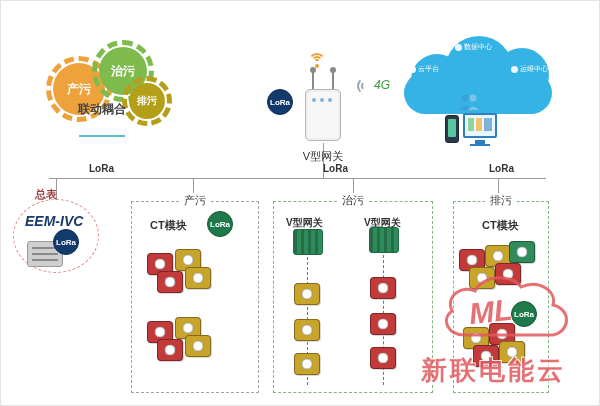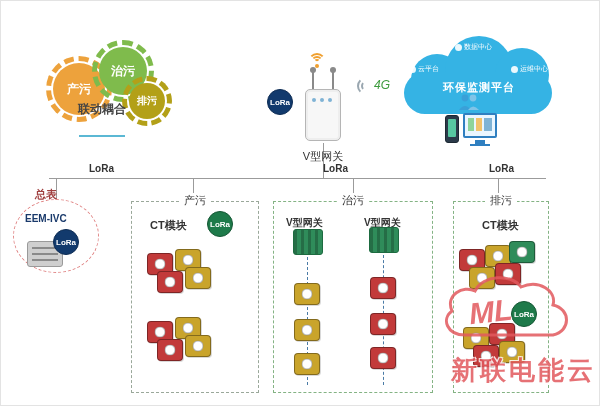--- a/index.html
+++ b/index.html
@@ -86,27 +86,27 @@
   .ct-green  { background:#2f8c5a; }
 
   
   .vgw { position:absolute; width:30px; height:26px; background:#2f8c5a; border:1px solid #1d6b40; border-radius:3px;
          background-image:repeating-linear-gradient(90deg, rgba(0,0,0,.22) 0 3px, transparent 3px 7px); }
   .dash-v { position:absolute; width:0; border-left:1px dashed #4a7ba6; }
 
   
   .master-ellipse { position:absolute; left:12px; top:198px; width:86px; height:74px; border:1.5px dashed #e08484; border-radius:50%; }
   .master-label { position:absolute; left:34px; top:186px; font-size:11px; font-weight:bold; color:#a04040; }
-  .master-model { position:absolute; left:24px; top:212px; font-size:10px; font-weight:bold; color:#1a3a6b; }
+  .master-model { position:absolute; left:24px; top:212px; font-size:14px; font-weight:bold; color:#1a3a6b;font-style:italic; }
   .meter-device { position:absolute; left:26px; top:240px; width:36px; height:26px; background:#cfcfcf; border:1px solid #9a9a9a; border-radius:3px; }
   .meter-device i { position:absolute; left:4px; right:4px; height:2px; background:#8a8a8a; }
 
   
   .watermark { position:absolute; left:420px; top:272px; width:175px; height:130px; opacity:.85; pointer-events:none; z-index:30; }
-  .wm-text { position:absolute; left:0; top:80px; width:175px; text-align:right; font-size:26px; font-weight:bold;
+  .wm-text { position:absolute; left:0; top:80px; width:175px; text-align:left; font-size:26px; font-weight:bold;
              color:#e2595e; letter-spacing:3px;
              text-shadow:-1px -1px 0 #fff, 1px -1px 0 #fff, -1px 1px 0 #fff, 1px 1px 0 #fff; }
   .wm-logo-text { position:absolute; left:48px; top:22px; font-size:30px; font-weight:bold; font-style:italic; color:#e2595e;
                   text-shadow:1px 1px 0 #fff; transform:rotate(-6deg); }
 </style>
 </head>
 <body>
 
 <div class="stage">
 
@@ -160,21 +160,20 @@
     <div class="base"></div>
     <div class="cloud-node node-top">
         <span>数据中心</span>
       </div>
     <div class="cloud-node node-left">
         <span>云平台</span>
       </div>
     <div class="cloud-node node-right">
         <span>运维中心</span>
       </div>
-    <div class="cloud-title">环保监测平台</div>
   </div>
   <div class="people-icon">
     <svg width="26" height="18" viewBox="0 0 26 18">
       <circle cx="9" cy="5" r="3.4" fill="#3aa0d8"></circle>
       <circle cx="17" cy="5" r="3.4" fill="#7fc4e8"></circle>
       <path d="M3 17 q6 -8 12 0 z" fill="#3aa0d8"></path>
       <path d="M12 17 q5 -7 11 0 z" fill="#7fc4e8"></path>
     </svg>
   </div>
   <div class="phone-icon"></div>

